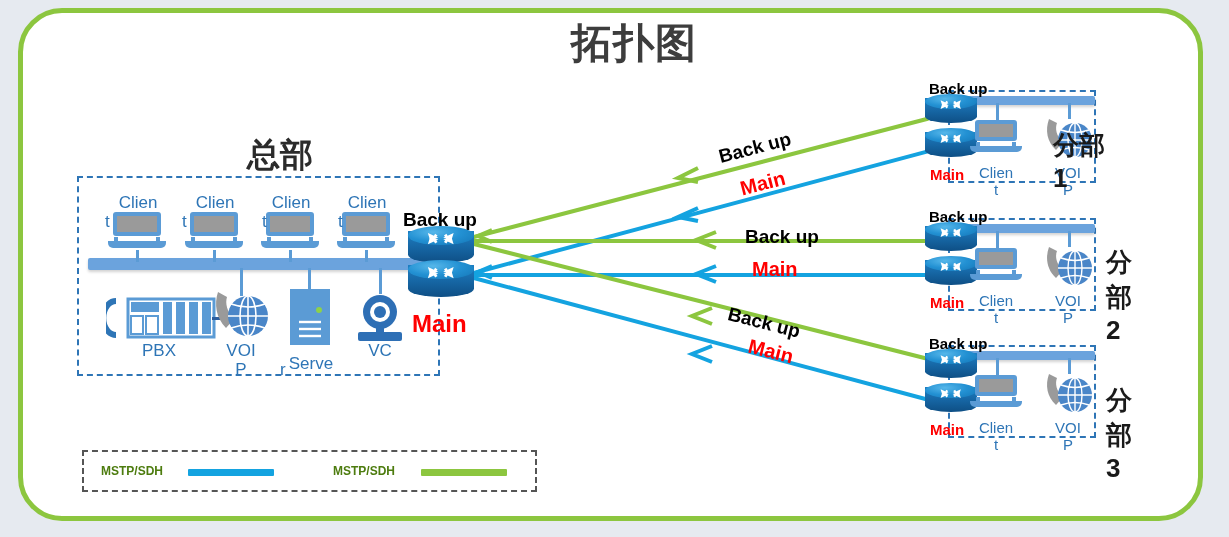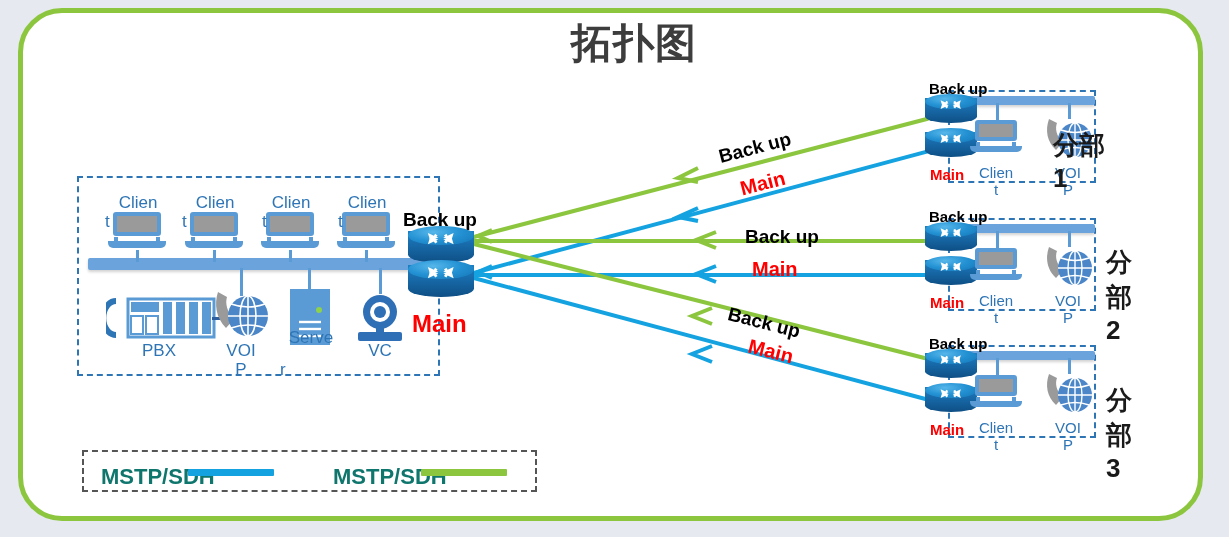--- a/index.html
+++ b/index.html
@@ -111,21 +111,21 @@
   .lbl-main{color:#ff0000;font-size:20px;}
   .lbl-backup-sm{color:#000000;font-size:15px;font-weight:bold;}
   .lbl-main-sm{color:#ff0000;font-size:15px;font-weight:bold;}
 
   
   #legend{
     left:82px;top:450px;width:455px;height:42px;
     border:2px dashed #555;box-sizing:border-box;background:#fff;
   }
   .legend-text{
-    position:absolute;font-weight:bold;font-size:22px;color:#0f766e;
+    position:absolute;font-weight:bold;font-size:12px;color:#4d7c0f;
   }
   .legend-swatch{position:absolute;height:7px;border-radius:1px;}
 </style>
 </head>
 <body>
 
 <div id="stage">
   <div id="frame" class="abs"></div>
 
   <div id="page-title" class="abs">拓扑图</div>
@@ -168,20 +168,21 @@
 
   <div class="linklabel lbl-backup" style="left:718px;top:137px;transform:rotate(-14.5deg);">Back up</div>
   <div class="linklabel lbl-main" style="left:740px;top:172px;transform:rotate(-14.5deg);">Main</div>
 
   <div class="linklabel lbl-backup" style="left:745px;top:226px;">Back up</div>
   <div class="linklabel lbl-main" style="left:752px;top:258px;">Main</div>
 
   <div class="linklabel lbl-backup" style="left:727px;top:312px;transform:rotate(14.2deg);">Back up</div>
   <div class="linklabel lbl-main" style="left:748px;top:340px;transform:rotate(14.2deg);">Main</div>
 
+  <div id="hq-title" class="abs">总部</div>
   <div id="hq-box" class="abs dashed"></div>
   <div id="hq-bus" class="abs busbar"></div>
 
   <div class="abs" style="left:113px;top:212px;width:52px;height:40px;">
     <div class="laptop" style="left:0;top:0;width:48px;height:36px;">
       <div class="lid"></div>
       <div class="base2"></div>
       <div class="base"></div>
     </div>
   </div>
@@ -249,21 +250,21 @@
   <div class="devlabel abs" style="left:212px;top:360px;width:58px;">P</div>
   <div class="drop abs" style="left:240px;top:268px;height:28px;"></div>
 
   <svg class="abs" style="left:289px;top:288px;width:42px;height:58px;">
     <rect x="1" y="1" width="40" height="56" fill="#5b9bd5"></rect>
     <circle cx="30" cy="22" r="3" fill="#8ed14a"></circle>
     <line x1="10" y1="34" x2="32" y2="34" stroke="#ffffff" stroke-width="2.4"></line>
     <line x1="10" y1="41" x2="32" y2="41" stroke="#ffffff" stroke-width="2.4"></line>
     <line x1="10" y1="48" x2="32" y2="48" stroke="#ffffff" stroke-width="2.4"></line>
   </svg>
-  <div class="devlabel abs" style="left:280px;top:328px;width:62px;">Serve</div>
+  <div class="devlabel abs" style="left:280px;top:354px;width:62px;">Serve</div>
   <div class="devlabel abs" style="left:280px;top:360px;width:20px;text-align:left;">r</div>
   <div class="drop abs" style="left:308px;top:268px;height:22px;"></div>
 
   <svg class="abs" style="left:352px;top:292px;width:56px;height:52px;">
     <circle cx="28" cy="20" r="17" fill="#2e6fb5"></circle>
     <circle cx="28" cy="20" r="10" fill="#ffffff"></circle>
     <circle cx="28" cy="20" r="6" fill="#2e6fb5"></circle>
     <rect x="24" y="35" width="8" height="6" fill="#2e6fb5"></rect>
     <rect x="6" y="40" width="44" height="9" rx="2" fill="#2e6fb5"></rect>
   </svg>

